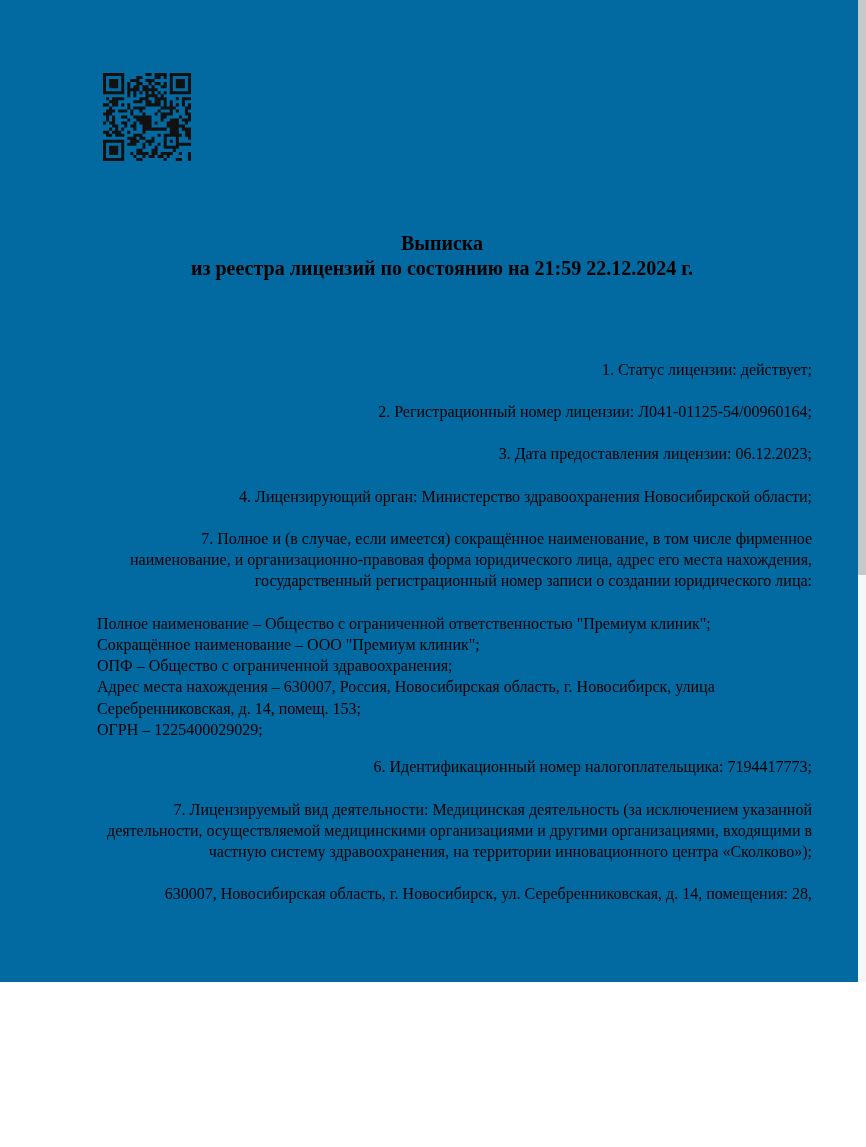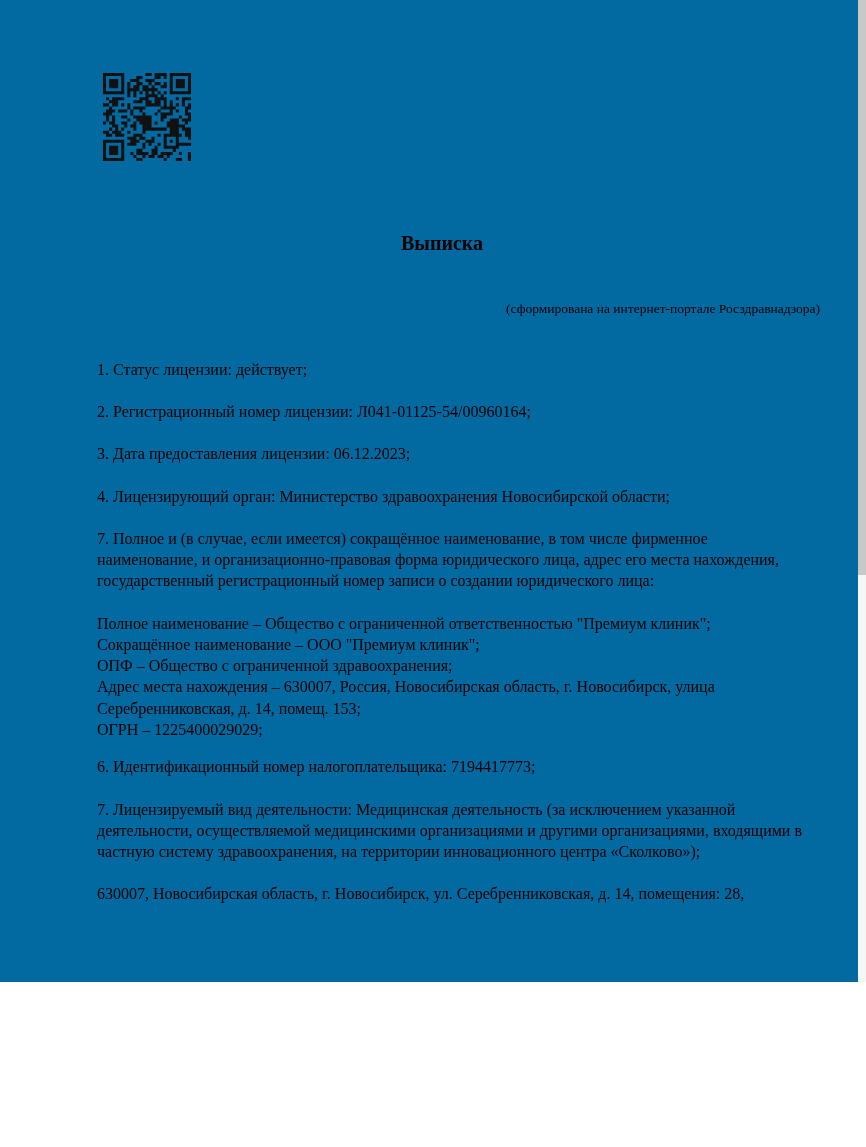--- a/index.html
+++ b/index.html
@@ -38,21 +38,21 @@
     font-size: 13.5px;
     line-height: 17px;
   }
   .doc-body {
     position: absolute; left: 97px; top: 359px;
     width: 715px;
     font-size: 16px;
     line-height: 21.3px;
     text-align: left;
   }
-  .para { margin: 0 0 20.9px 0; padding: 0; }
+  .para { margin: 0 0 20.9px 0; padding: 0; text-align: right; }
   
   .scrollbar-track {
     position: absolute; right: 0; top: 0;
     width: 8px; height: 1147px;
     background: #f6f6f6;
   }
   .scrollbar-thumb {
     position: absolute; right: 0; top: 0;
     width: 8px; height: 575px;
     background: #c8c8c8;
@@ -75,23 +75,23 @@
 <div class="viewport">
 
   <div class="qr">
     <svg id="qr-svg" xmlns="http://www.w3.org/2000/svg" viewBox="0 0 87 87">
         <path d="M0 0h3v3h-3zM3 0h3v3h-3zM6 0h3v3h-3zM9 0h3v3h-3zM12 0h3v3h-3zM15 0h3v3h-3zM18 0h3v3h-3zM42 0h3v3h-3zM45 0h3v3h-3zM51 0h3v3h-3zM54 0h3v3h-3zM57 0h3v3h-3zM60 0h3v3h-3zM66 0h3v3h-3zM69 0h3v3h-3zM72 0h3v3h-3zM75 0h3v3h-3zM78 0h3v3h-3zM81 0h3v3h-3zM84 0h3v3h-3zM0 3h3v3h-3zM18 3h3v3h-3zM33 3h3v3h-3zM36 3h3v3h-3zM51 3h3v3h-3zM54 3h3v3h-3zM60 3h3v3h-3zM66 3h3v3h-3zM84 3h3v3h-3zM0 6h3v3h-3zM6 6h3v3h-3zM9 6h3v3h-3zM12 6h3v3h-3zM18 6h3v3h-3zM27 6h3v3h-3zM30 6h3v3h-3zM33 6h3v3h-3zM42 6h3v3h-3zM45 6h3v3h-3zM48 6h3v3h-3zM66 6h3v3h-3zM72 6h3v3h-3zM75 6h3v3h-3zM78 6h3v3h-3zM84 6h3v3h-3zM0 9h3v3h-3zM6 9h3v3h-3zM9 9h3v3h-3zM12 9h3v3h-3zM18 9h3v3h-3zM24 9h3v3h-3zM33 9h3v3h-3zM36 9h3v3h-3zM45 9h3v3h-3zM51 9h3v3h-3zM54 9h3v3h-3zM60 9h3v3h-3zM66 9h3v3h-3zM72 9h3v3h-3zM75 9h3v3h-3zM78 9h3v3h-3zM84 9h3v3h-3zM0 12h3v3h-3zM6 12h3v3h-3zM9 12h3v3h-3zM12 12h3v3h-3zM18 12h3v3h-3zM24 12h3v3h-3zM30 12h3v3h-3zM33 12h3v3h-3zM39 12h3v3h-3zM42 12h3v3h-3zM48 12h3v3h-3zM57 12h3v3h-3zM60 12h3v3h-3zM66 12h3v3h-3zM72 12h3v3h-3zM75 12h3v3h-3zM78 12h3v3h-3zM84 12h3v3h-3zM0 15h3v3h-3zM18 15h3v3h-3zM24 15h3v3h-3zM27 15h3v3h-3zM30 15h3v3h-3zM33 15h3v3h-3zM39 15h3v3h-3zM42 15h3v3h-3zM45 15h3v3h-3zM48 15h3v3h-3zM51 15h3v3h-3zM66 15h3v3h-3zM84 15h3v3h-3zM0 18h3v3h-3zM3 18h3v3h-3zM6 18h3v3h-3zM9 18h3v3h-3zM12 18h3v3h-3zM15 18h3v3h-3zM18 18h3v3h-3zM24 18h3v3h-3zM30 18h3v3h-3zM36 18h3v3h-3zM42 18h3v3h-3zM48 18h3v3h-3zM54 18h3v3h-3zM60 18h3v3h-3zM66 18h3v3h-3zM69 18h3v3h-3zM72 18h3v3h-3zM75 18h3v3h-3zM78 18h3v3h-3zM81 18h3v3h-3zM84 18h3v3h-3zM24 21h3v3h-3zM30 21h3v3h-3zM42 21h3v3h-3zM45 21h3v3h-3zM48 21h3v3h-3zM51 21h3v3h-3zM57 21h3v3h-3zM3 24h3v3h-3zM9 24h3v3h-3zM12 24h3v3h-3zM15 24h3v3h-3zM18 24h3v3h-3zM36 24h3v3h-3zM39 24h3v3h-3zM42 24h3v3h-3zM51 24h3v3h-3zM54 24h3v3h-3zM57 24h3v3h-3zM60 24h3v3h-3zM72 24h3v3h-3zM78 24h3v3h-3zM81 24h3v3h-3zM84 24h3v3h-3zM6 27h3v3h-3zM9 27h3v3h-3zM12 27h3v3h-3zM30 27h3v3h-3zM33 27h3v3h-3zM36 27h3v3h-3zM42 27h3v3h-3zM45 27h3v3h-3zM51 27h3v3h-3zM54 27h3v3h-3zM60 27h3v3h-3zM66 27h3v3h-3zM78 27h3v3h-3zM0 30h3v3h-3zM3 30h3v3h-3zM9 30h3v3h-3zM12 30h3v3h-3zM18 30h3v3h-3zM24 30h3v3h-3zM42 30h3v3h-3zM45 30h3v3h-3zM48 30h3v3h-3zM51 30h3v3h-3zM54 30h3v3h-3zM60 30h3v3h-3zM66 30h3v3h-3zM72 30h3v3h-3zM78 30h3v3h-3zM84 30h3v3h-3zM6 33h3v3h-3zM24 33h3v3h-3zM30 33h3v3h-3zM33 33h3v3h-3zM36 33h3v3h-3zM39 33h3v3h-3zM57 33h3v3h-3zM60 33h3v3h-3zM63 33h3v3h-3zM66 33h3v3h-3zM69 33h3v3h-3zM81 33h3v3h-3zM84 33h3v3h-3zM3 36h3v3h-3zM6 36h3v3h-3zM9 36h3v3h-3zM15 36h3v3h-3zM18 36h3v3h-3zM21 36h3v3h-3zM27 36h3v3h-3zM36 36h3v3h-3zM54 36h3v3h-3zM66 36h3v3h-3zM72 36h3v3h-3zM81 36h3v3h-3zM0 39h3v3h-3zM3 39h3v3h-3zM6 39h3v3h-3zM27 39h3v3h-3zM39 39h3v3h-3zM51 39h3v3h-3zM57 39h3v3h-3zM60 39h3v3h-3zM63 39h3v3h-3zM66 39h3v3h-3zM81 39h3v3h-3zM84 39h3v3h-3zM3 42h3v3h-3zM9 42h3v3h-3zM18 42h3v3h-3zM21 42h3v3h-3zM30 42h3v3h-3zM33 42h3v3h-3zM36 42h3v3h-3zM39 42h3v3h-3zM42 42h3v3h-3zM45 42h3v3h-3zM57 42h3v3h-3zM60 42h3v3h-3zM75 42h3v3h-3zM84 42h3v3h-3zM3 45h3v3h-3zM9 45h3v3h-3zM24 45h3v3h-3zM33 45h3v3h-3zM36 45h3v3h-3zM39 45h3v3h-3zM42 45h3v3h-3zM45 45h3v3h-3zM57 45h3v3h-3zM66 45h3v3h-3zM69 45h3v3h-3zM72 45h3v3h-3zM78 45h3v3h-3zM81 45h3v3h-3zM84 45h3v3h-3zM0 48h3v3h-3zM6 48h3v3h-3zM9 48h3v3h-3zM18 48h3v3h-3zM21 48h3v3h-3zM30 48h3v3h-3zM36 48h3v3h-3zM39 48h3v3h-3zM42 48h3v3h-3zM45 48h3v3h-3zM51 48h3v3h-3zM63 48h3v3h-3zM66 48h3v3h-3zM69 48h3v3h-3zM72 48h3v3h-3zM81 48h3v3h-3zM9 51h3v3h-3zM12 51h3v3h-3zM21 51h3v3h-3zM27 51h3v3h-3zM30 51h3v3h-3zM39 51h3v3h-3zM42 51h3v3h-3zM45 51h3v3h-3zM63 51h3v3h-3zM66 51h3v3h-3zM69 51h3v3h-3zM72 51h3v3h-3zM75 51h3v3h-3zM78 51h3v3h-3zM6 54h3v3h-3zM12 54h3v3h-3zM18 54h3v3h-3zM30 54h3v3h-3zM39 54h3v3h-3zM42 54h3v3h-3zM45 54h3v3h-3zM48 54h3v3h-3zM51 54h3v3h-3zM54 54h3v3h-3zM57 54h3v3h-3zM60 54h3v3h-3zM66 54h3v3h-3zM69 54h3v3h-3zM72 54h3v3h-3zM78 54h3v3h-3zM81 54h3v3h-3zM84 54h3v3h-3zM0 57h3v3h-3zM3 57h3v3h-3zM9 57h3v3h-3zM12 57h3v3h-3zM15 57h3v3h-3zM24 57h3v3h-3zM39 57h3v3h-3zM66 57h3v3h-3zM69 57h3v3h-3zM72 57h3v3h-3zM81 57h3v3h-3zM84 57h3v3h-3zM3 60h3v3h-3zM6 60h3v3h-3zM12 60h3v3h-3zM15 60h3v3h-3zM18 60h3v3h-3zM30 60h3v3h-3zM33 60h3v3h-3zM36 60h3v3h-3zM54 60h3v3h-3zM60 60h3v3h-3zM63 60h3v3h-3zM66 60h3v3h-3zM69 60h3v3h-3zM72 60h3v3h-3zM75 60h3v3h-3zM81 60h3v3h-3zM84 60h3v3h-3zM24 63h3v3h-3zM27 63h3v3h-3zM30 63h3v3h-3zM36 63h3v3h-3zM39 63h3v3h-3zM48 63h3v3h-3zM60 63h3v3h-3zM72 63h3v3h-3zM84 63h3v3h-3zM0 66h3v3h-3zM3 66h3v3h-3zM6 66h3v3h-3zM9 66h3v3h-3zM12 66h3v3h-3zM15 66h3v3h-3zM18 66h3v3h-3zM27 66h3v3h-3zM30 66h3v3h-3zM33 66h3v3h-3zM42 66h3v3h-3zM45 66h3v3h-3zM48 66h3v3h-3zM60 66h3v3h-3zM66 66h3v3h-3zM72 66h3v3h-3zM0 69h3v3h-3zM18 69h3v3h-3zM24 69h3v3h-3zM27 69h3v3h-3zM30 69h3v3h-3zM39 69h3v3h-3zM45 69h3v3h-3zM54 69h3v3h-3zM60 69h3v3h-3zM72 69h3v3h-3zM75 69h3v3h-3zM78 69h3v3h-3zM81 69h3v3h-3zM84 69h3v3h-3zM0 72h3v3h-3zM6 72h3v3h-3zM9 72h3v3h-3zM12 72h3v3h-3zM18 72h3v3h-3zM39 72h3v3h-3zM51 72h3v3h-3zM60 72h3v3h-3zM63 72h3v3h-3zM66 72h3v3h-3zM69 72h3v3h-3zM72 72h3v3h-3zM0 75h3v3h-3zM6 75h3v3h-3zM9 75h3v3h-3zM12 75h3v3h-3zM18 75h3v3h-3zM33 75h3v3h-3zM36 75h3v3h-3zM48 75h3v3h-3zM51 75h3v3h-3zM69 75h3v3h-3zM0 78h3v3h-3zM6 78h3v3h-3zM9 78h3v3h-3zM12 78h3v3h-3zM18 78h3v3h-3zM27 78h3v3h-3zM33 78h3v3h-3zM36 78h3v3h-3zM39 78h3v3h-3zM42 78h3v3h-3zM48 78h3v3h-3zM51 78h3v3h-3zM57 78h3v3h-3zM60 78h3v3h-3zM63 78h3v3h-3zM66 78h3v3h-3zM75 78h3v3h-3zM84 78h3v3h-3zM0 81h3v3h-3zM18 81h3v3h-3zM30 81h3v3h-3zM39 81h3v3h-3zM45 81h3v3h-3zM48 81h3v3h-3zM54 81h3v3h-3zM57 81h3v3h-3zM63 81h3v3h-3zM84 81h3v3h-3zM0 84h3v3h-3zM3 84h3v3h-3zM6 84h3v3h-3zM9 84h3v3h-3zM12 84h3v3h-3zM15 84h3v3h-3zM18 84h3v3h-3zM33 84h3v3h-3zM36 84h3v3h-3zM60 84h3v3h-3zM72 84h3v3h-3zM75 84h3v3h-3zM84 84h3v3h-3z" fill="#111111"></path>
       </svg>
   </div>
 
   <div class="doc-title">
     <div>Выписка</div>
+    <div>из реестра лицензий по состоянию на 21:59 22.12.2024 г.</div>
   </div>
 
-  <div class="formed-note">(сформирована на интернет-портале Росздравнадзора)</div>
 
   <div class="doc-body">
     <p class="para">1. Статус лицензии: действует;</p>
     <p class="para">2. Регистрационный номер лицензии: Л041-01125-54/00960164;</p>
     <p class="para">3. Дата предоставления лицензии: 06.12.2023;</p>
     <p class="para">4. Лицензирующий орган: Министерство здравоохранения Новосибирской области;</p>
     <p class="para">7. Полное и (в случае, если имеется) сокращённое наименование, в том числе фирменное наименование, и организационно-правовая форма юридического лица, адрес его места нахождения, государственный регистрационный номер записи о создании юридического лица:</p>
     <p class="para">
       </p>
       <div>Полное наименование – Общество с ограниченной ответственностью "Премиум клиник";</div>

